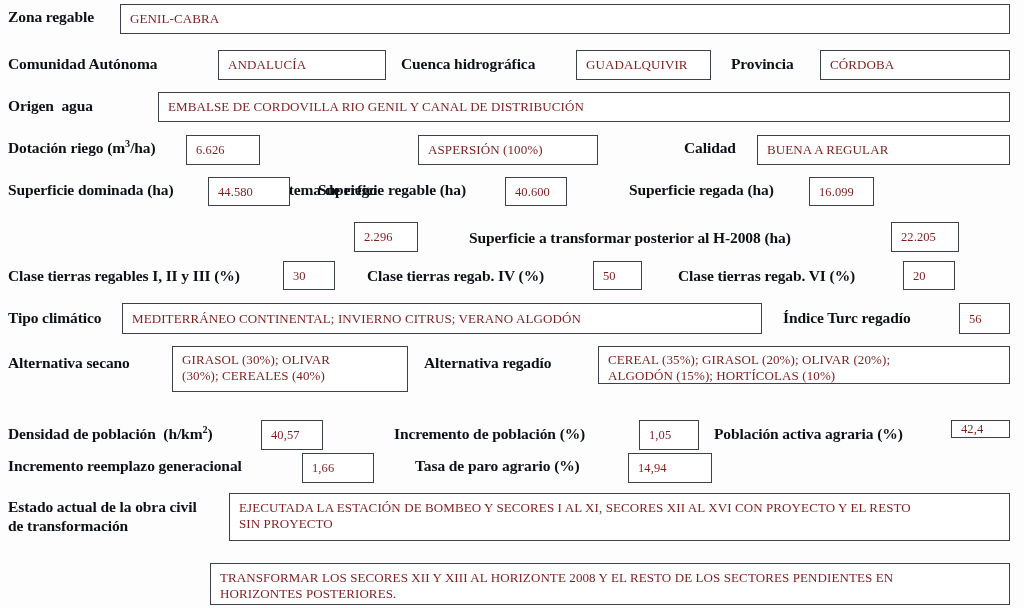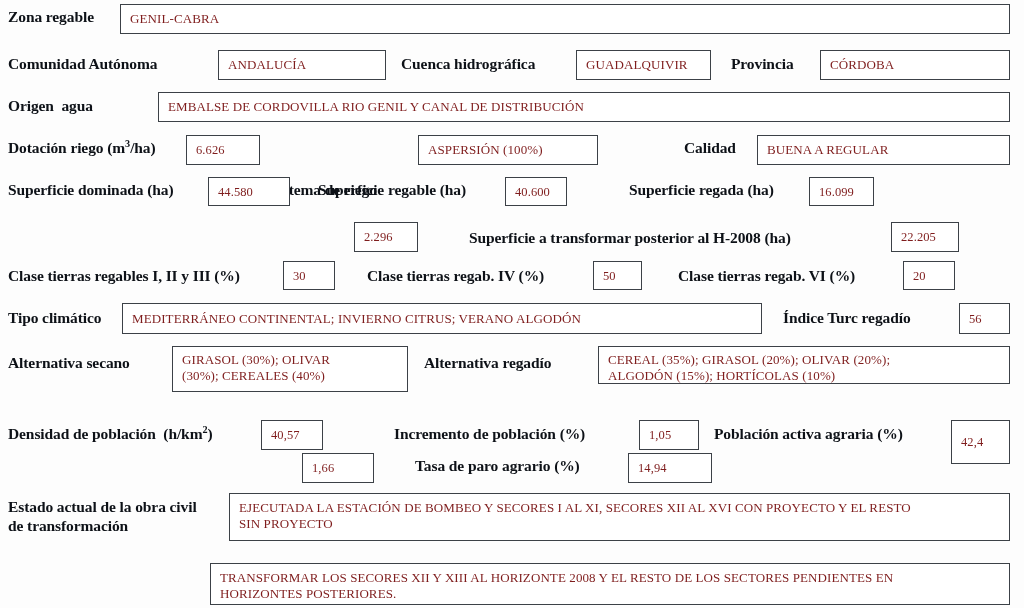--- a/index.html
+++ b/index.html
@@ -163,24 +163,25 @@
 
   <div class="lbl" style="left:8px; top:425px;"><span>Densidad de población  (h/km</span><sup>2</sup><span>)</span></div>
   <div class="box num" style="left:261px; top:420px; width:62px; height:30px;">
     <span class="val">40,57</span>
   </div>
   <div class="lbl" style="left:394px; top:425px;">Incremento de población (%)</div>
   <div class="box num" style="left:639px; top:420px; width:60px; height:30px;">
     <span class="val">1,05</span>
   </div>
   <div class="lbl" style="left:714px; top:425px;">Población activa agraria (%)</div>
-  <div class="box num" style="left:951px; top:420px; width:59px; height:44px;">
+  <div class="box num" style="left:951px; top:420px; width:59px; height:18px;">
     <span class="val">42,4</span>
   </div>
 
+  <div class="lbl" style="left:8px; top:457px;">Incremento reemplazo generacional</div>
   <div class="box num" style="left:302px; top:453px; width:72px; height:30px;">
     <span class="val">1,66</span>
   </div>
   <div class="lbl" style="left:415px; top:457px;">Tasa de paro agrario (%)</div>
   <div class="box num" style="left:628px; top:453px; width:84px; height:30px;">
     <span class="val">14,94</span>
   </div>
 
   <div class="lbl w" style="left:8px; top:497px; width:222px; white-space:pre-line; line-height:19px;">Estado actual de la obra civil
 de transformación</div>

